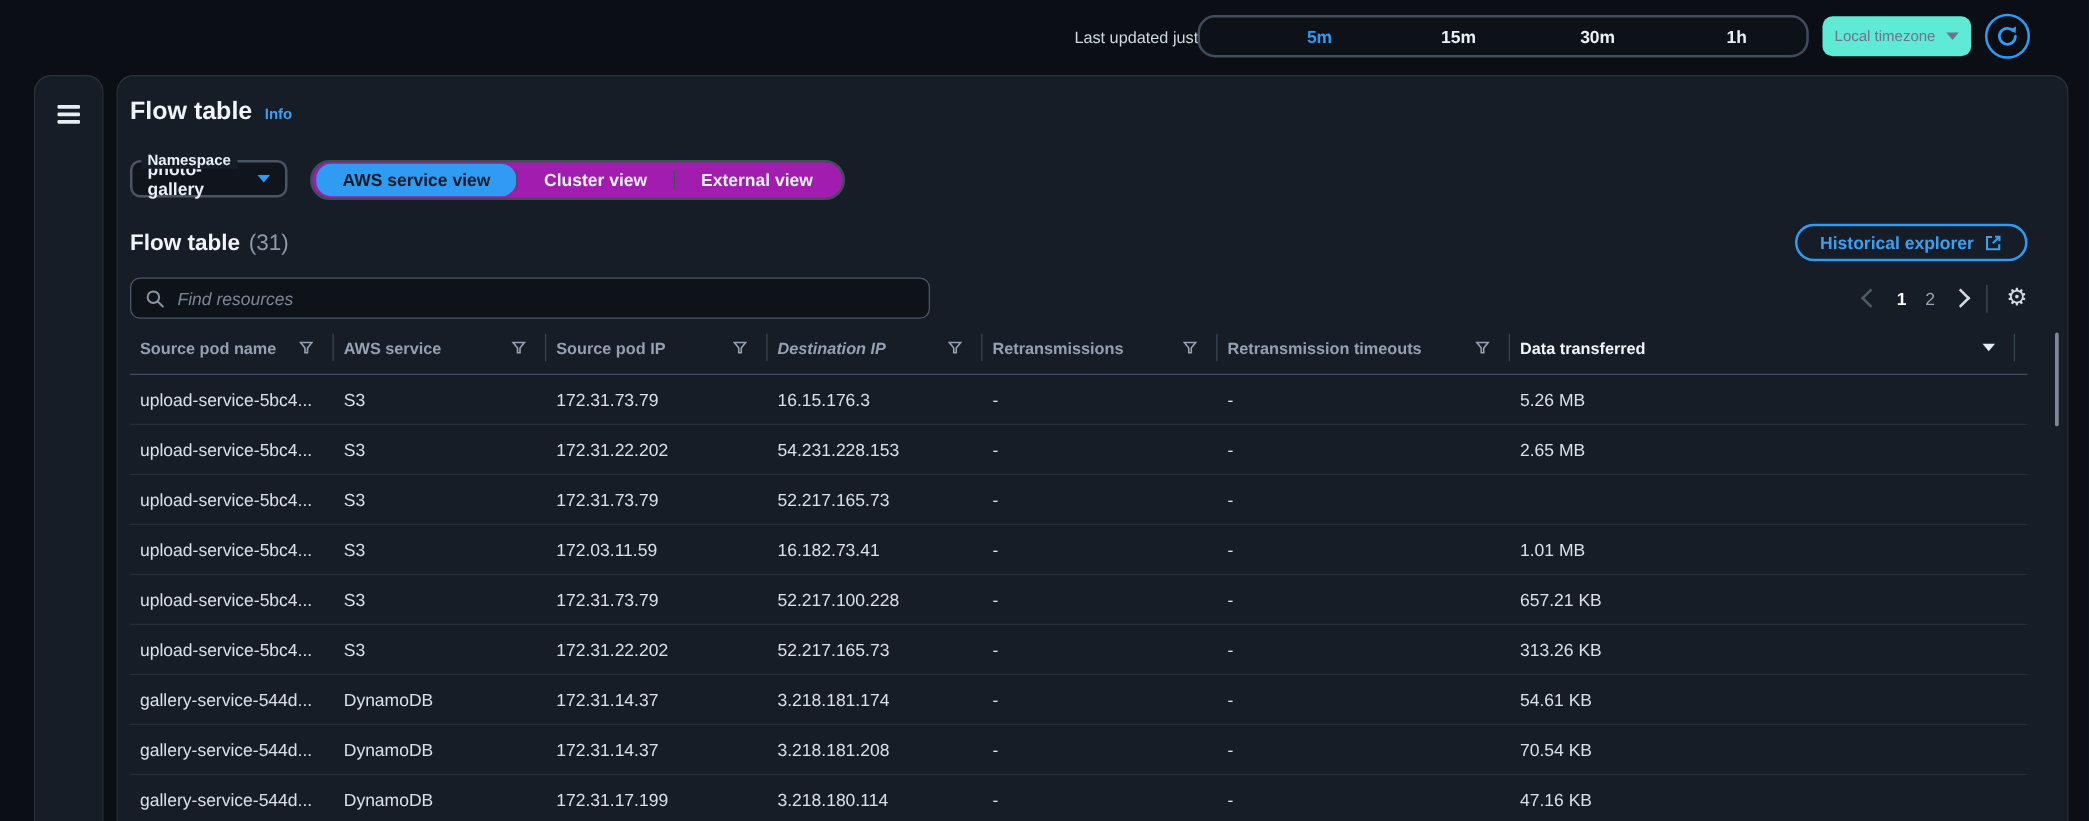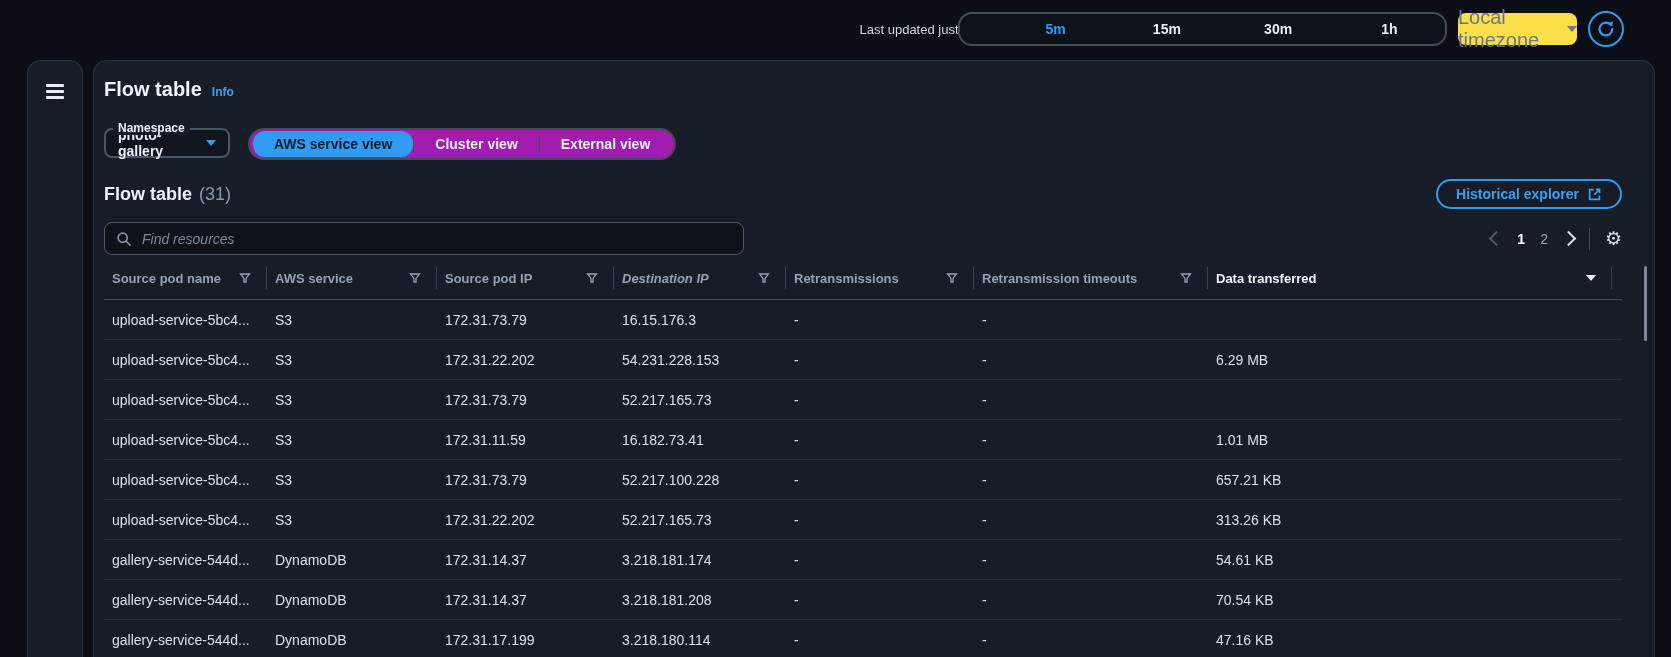--- a/index.html
+++ b/index.html
@@ -13,22 +13,22 @@
   .topbar{position:absolute;top:0;left:0;right:0;height:58px;}
   .last-updated{position:absolute;top:22px;right:685px;font-size:13px;color:#cfd7e0;white-space:nowrap;}
   .range-control{
     position:absolute;top:12px;right:224px;width:445px;height:30px;
     border:2px solid #424c59;border-radius:14px;display:flex;align-items:stretch;background:#0d1118;padding-left:40px;
   }
   .range-item{flex:1;display:flex;align-items:center;justify-content:center;
     font-size:14px;font-weight:bold;color:#e9f0f7;cursor:pointer;}
   .range-item.selected{color:#2f9bf3;}
   .timezone-select{
-    position:absolute;top:13px;right:94px;width:119px;height:32px;background:#fde047;border-radius:8px;
-    display:flex;align-items:center;justify-content:center;gap:9px;color:#68778c;font-size:20px;
+    position:absolute;top:13px;right:94px;width:119px;height:32px;background:#5eead4;border-radius:8px;
+    display:flex;align-items:center;justify-content:center;gap:9px;color:#68778c;font-size:12px;
   }
   .caret{width:0;height:0;border-left:5px solid transparent;border-right:5px solid transparent;border-top:6px solid #68778c;}
   .caret.blue{border-top-color:#2f9bf3;}
   .refresh-btn{
     position:absolute;top:11px;right:47px;width:36px;height:36px;border-radius:50%;
     border:2px solid #2f9bf3;box-sizing:border-box;display:flex;align-items:center;justify-content:center;background:transparent;cursor:pointer;
   }
   
   .sidebar{
     position:absolute;left:27px;top:60px;bottom:0;width:56px;background:#161d26;
@@ -241,42 +241,43 @@
         </div>
       </div>
     <div class="tbody">
         <div class="trow">
           <div class="td" style="width: 163px;">upload-service-5bc4...</div>
           <div class="td" style="width: 170px;">S3</div>
           <div class="td" style="width: 177px;">172.31.73.79</div>
           <div class="td" style="width: 172px;">16.15.176.3</div>
           <div class="td" style="width: 188px;">-</div>
           <div class="td" style="width: 234px;">-</div>
+          <div class="td" style="width: 404px;">5.26 MB</div>
         </div>
         <div class="trow">
           <div class="td" style="width: 163px;">upload-service-5bc4...</div>
           <div class="td" style="width: 170px;">S3</div>
           <div class="td" style="width: 177px;">172.31.22.202</div>
           <div class="td" style="width: 172px;">54.231.228.153</div>
           <div class="td" style="width: 188px;">-</div>
           <div class="td" style="width: 234px;">-</div>
-          <div class="td" style="width: 404px;">6.29 MB</div>
+          <div class="td" style="width: 404px;">2.65 MB</div>
         </div>
         <div class="trow">
           <div class="td" style="width: 163px;">upload-service-5bc4...</div>
           <div class="td" style="width: 170px;">S3</div>
           <div class="td" style="width: 177px;">172.31.73.79</div>
           <div class="td" style="width: 172px;">52.217.165.73</div>
           <div class="td" style="width: 188px;">-</div>
           <div class="td" style="width: 234px;">-</div>
         </div>
         <div class="trow">
           <div class="td" style="width: 163px;">upload-service-5bc4...</div>
           <div class="td" style="width: 170px;">S3</div>
-          <div class="td" style="width: 177px;">172.31.11.59</div>
+          <div class="td" style="width: 177px;">172.03.11.59</div>
           <div class="td" style="width: 172px;">16.182.73.41</div>
           <div class="td" style="width: 188px;">-</div>
           <div class="td" style="width: 234px;">-</div>
           <div class="td" style="width: 404px;">1.01 MB</div>
         </div>
         <div class="trow">
           <div class="td" style="width: 163px;">upload-service-5bc4...</div>
           <div class="td" style="width: 170px;">S3</div>
           <div class="td" style="width: 177px;">172.31.73.79</div>
           <div class="td" style="width: 172px;">52.217.100.228</div>

